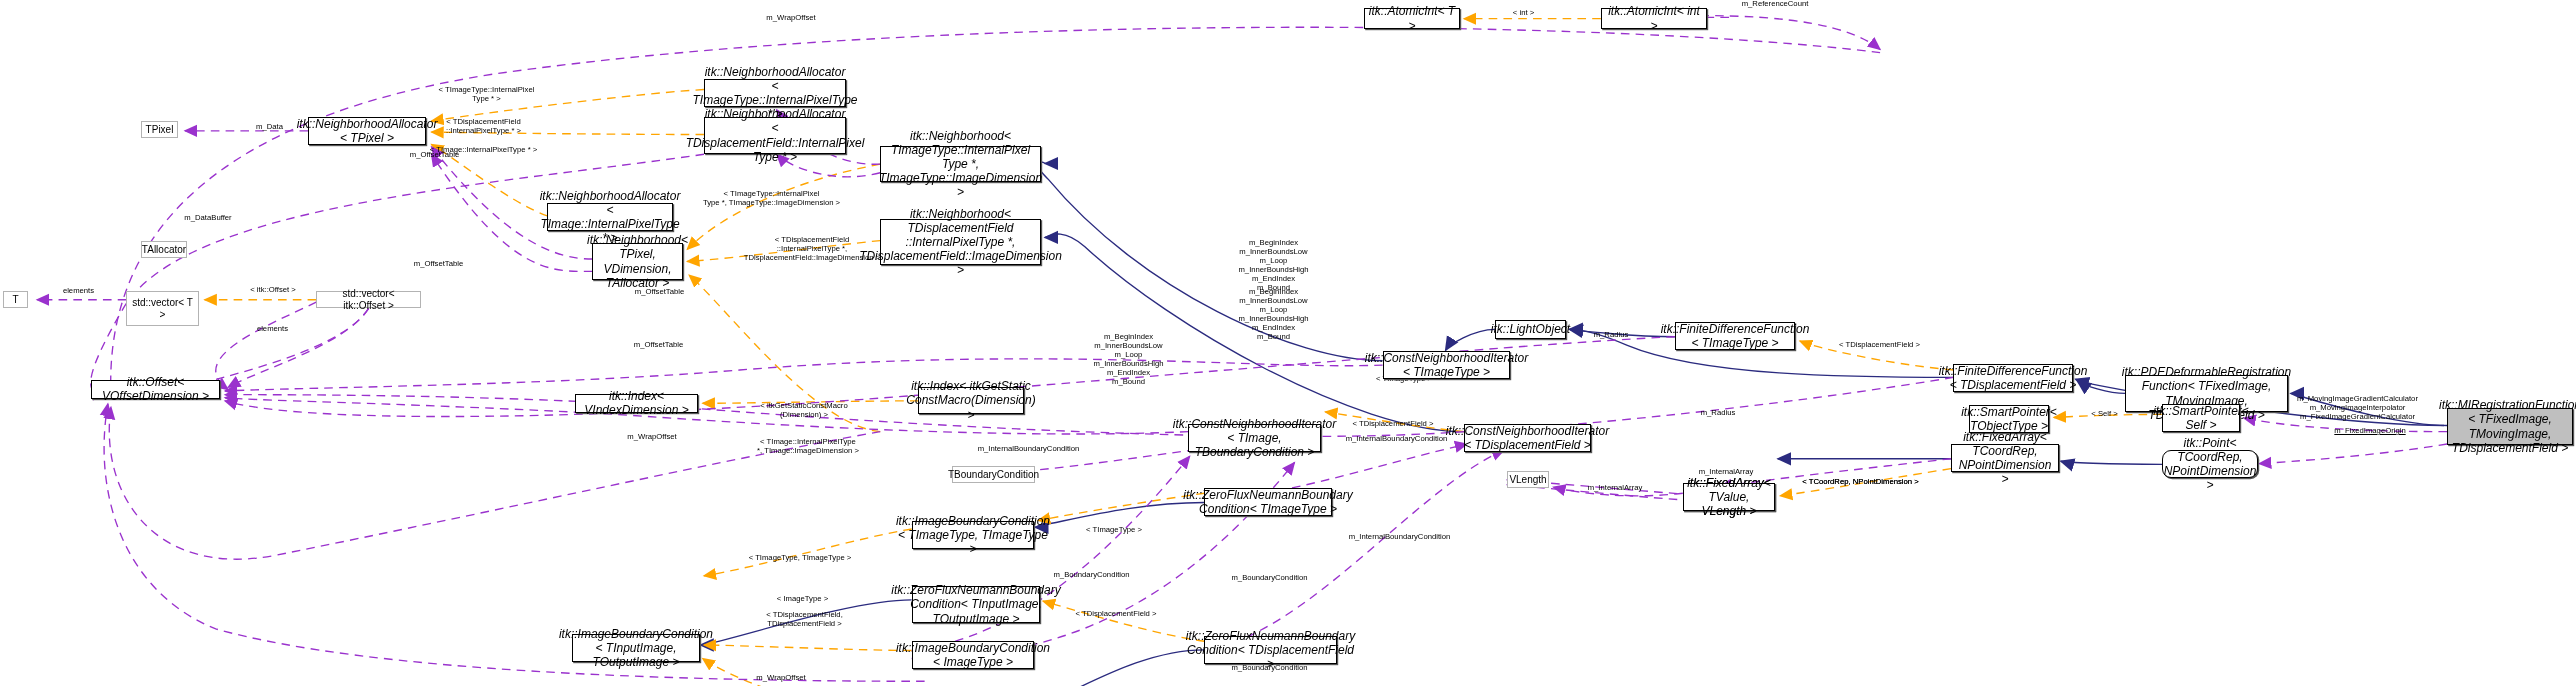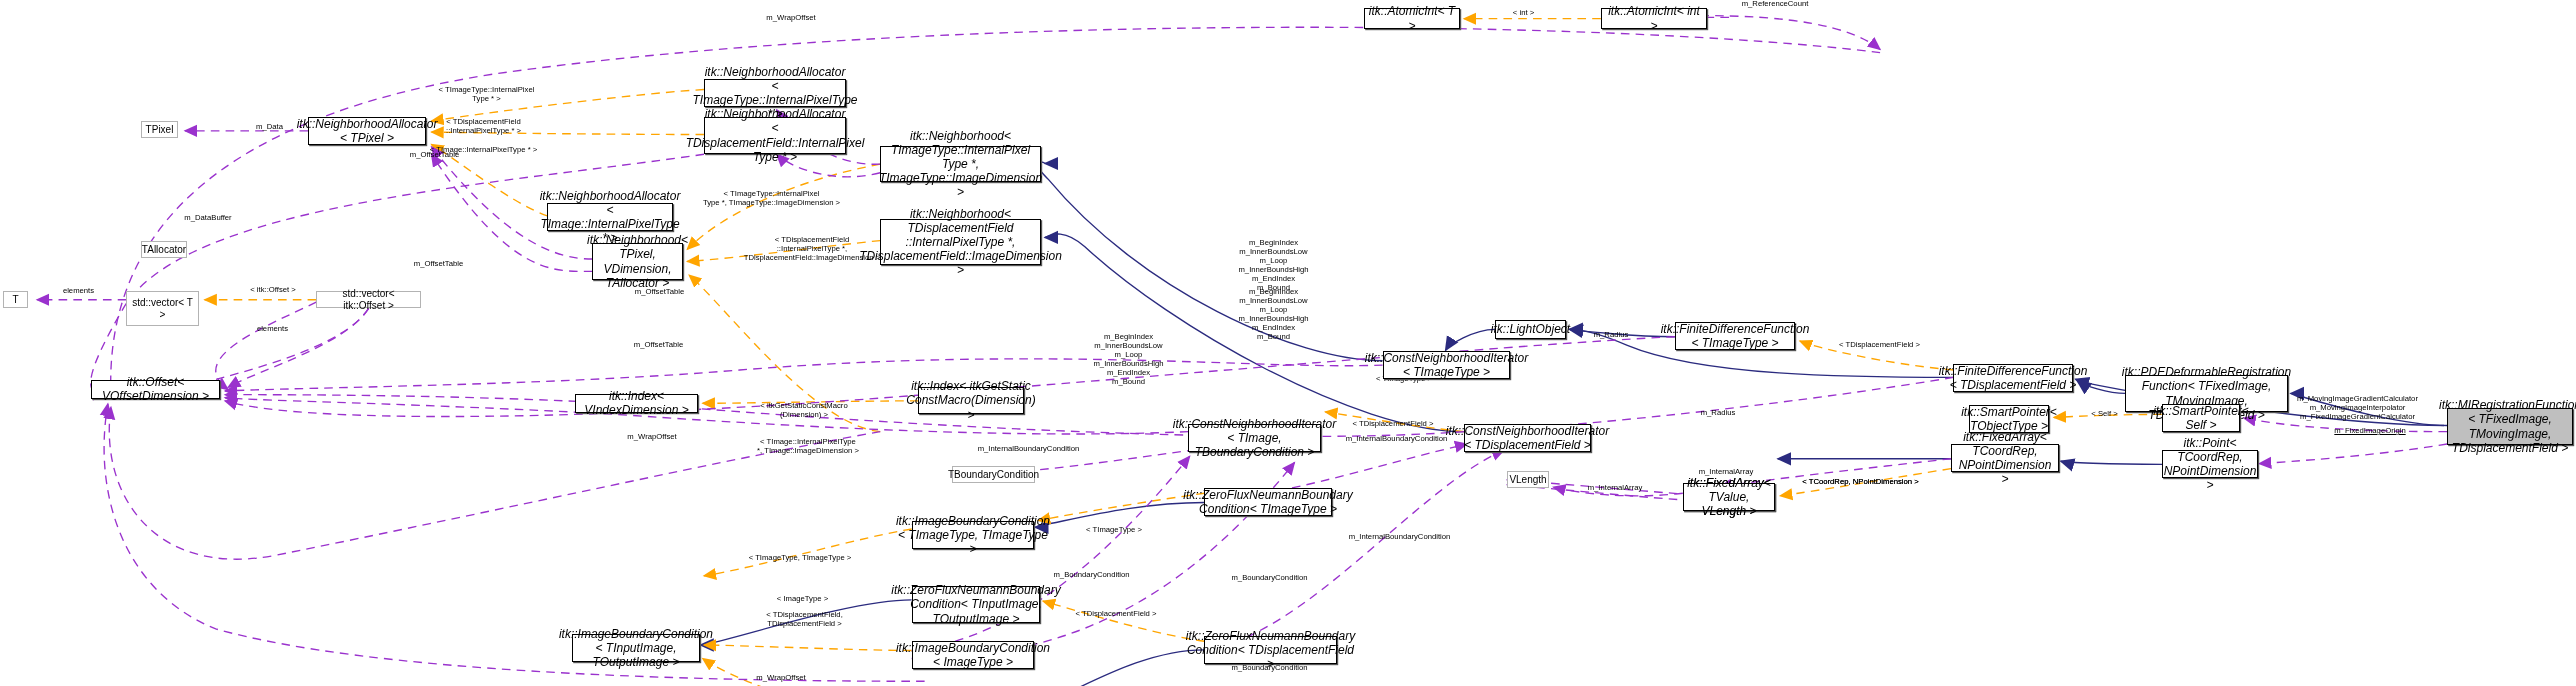--- a/index.html
+++ b/index.html
@@ -192,21 +192,21 @@
  TObjectType &gt;</div>
       <div class="node cls" style="left: 2162px; top: 404px; width: 78px; height: 28px;">itk::SmartPointer&lt;
  Self &gt;</div>
       <div class="node cls" style="left: 1464px; top: 424px; width: 127px; height: 28px;">itk::ConstNeighborhoodIterator
 &lt; TDisplacementField &gt;</div>
       <div class="node cls" style="left: 1188px; top: 424px; width: 133px; height: 28px;">itk::ConstNeighborhoodIterator
 &lt; TImage, TBoundaryCondition &gt;</div>
       <div class="node tmpl" style="left: 1507px; top: 471px; width: 42px; height: 17.3px;">VLength</div>
       <div class="node cls" style="left: 1951px; top: 444px; width: 108px; height: 28px;">itk::FixedArray&lt; TCoordRep,
  NPointDimension &gt;</div>
-      <div class="node cls" style="left: 2162px; top: 450px; width: 96px; height: 28px;">itk::Point&lt; TCoordRep,
+      <div class="node cls" style="left: 2162px; top: 450px; width: 96px; height: 28px; border-radius: 9px;">itk::Point&lt; TCoordRep,
  NPointDimension &gt;</div>
       <div class="node cls" style="left: 1683px; top: 483px; width: 92px; height: 28px;">itk::FixedArray&lt; TValue,
  VLength &gt;</div>
       <div class="node tmpl" style="left: 952px; top: 466px; width: 83px; height: 17.3px;">TBoundaryCondition</div>
       <div class="node cls" style="left: 912px; top: 521px; width: 122px; height: 28px;">itk::ImageBoundaryCondition
 &lt; TImageType, TImageType &gt;</div>
       <div class="node cls" style="left: 1204px; top: 488px; width: 128px; height: 28px;">itk::ZeroFluxNeumannBoundary
 Condition&lt; TImageType &gt;</div>
       <div class="node cls" style="left: 912px; top: 586px; width: 128px; height: 37px;">itk::ZeroFluxNeumannBoundary
 Condition&lt; TInputImage,

